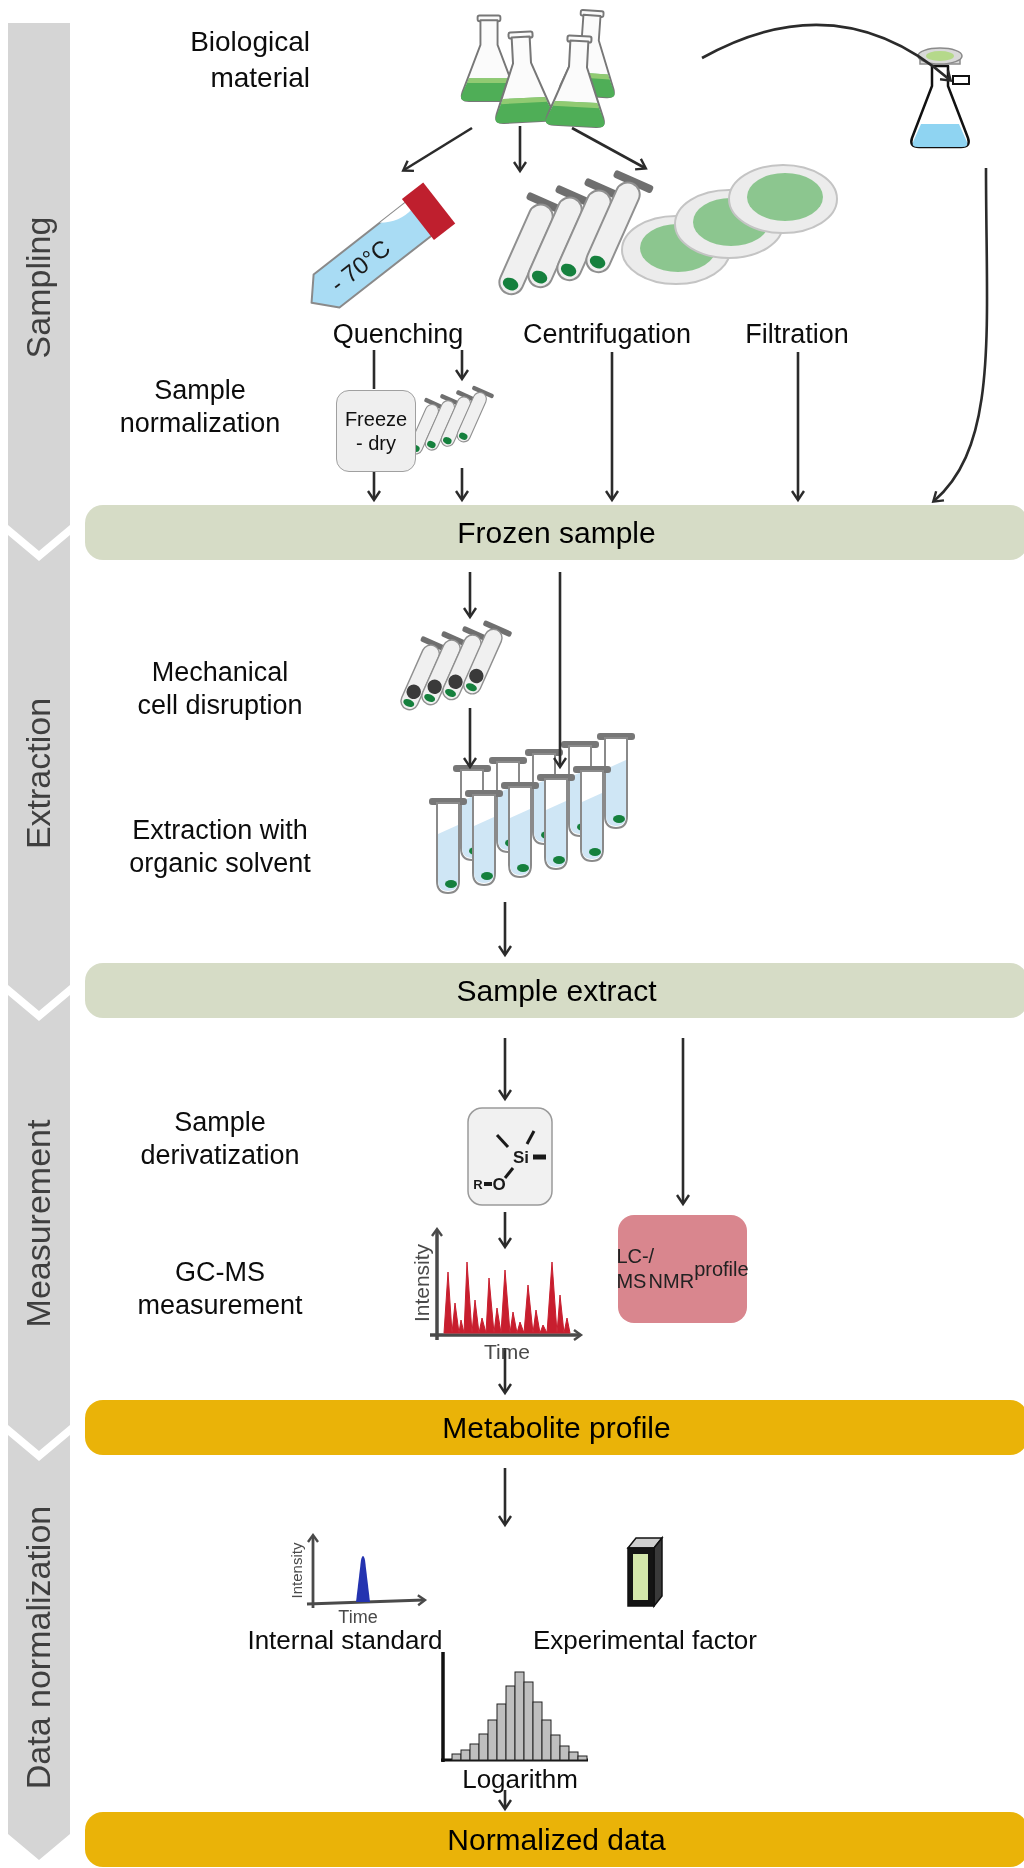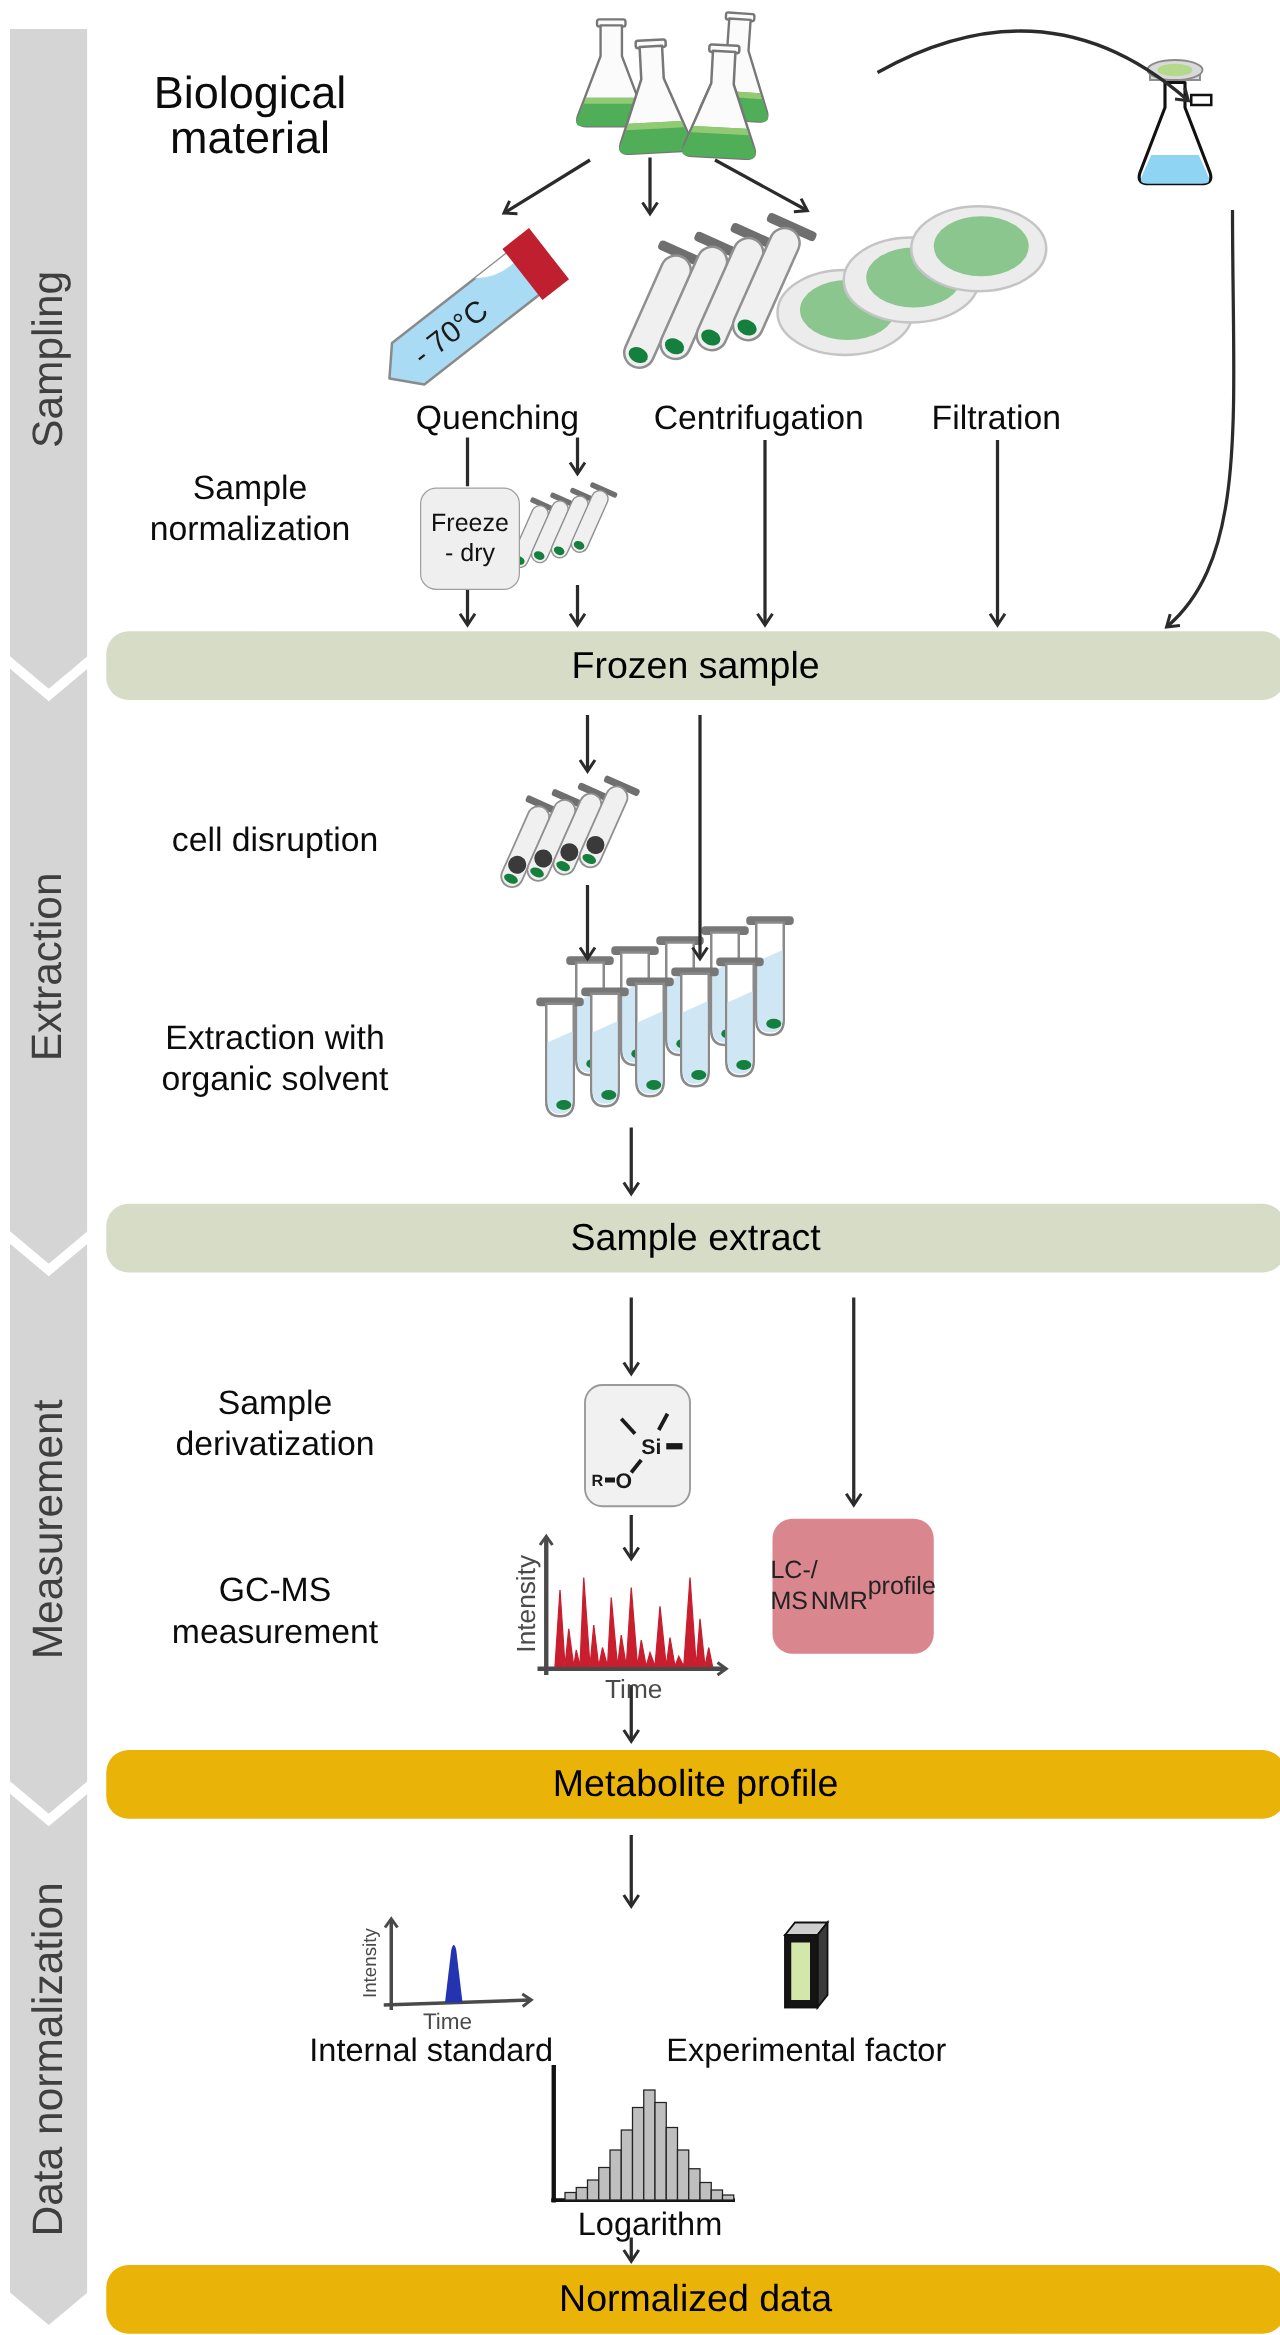--- a/index.html
+++ b/index.html
@@ -218,21 +218,21 @@
   <div class="seg mid" style="top:535px;height:476px;">
     <span>Extraction</span>
   </div>
   <div class="seg mid" style="top:995px;height:456px;">
     <span>Measurement</span>
   </div>
   <div class="seg mid" style="top:1435px;height:425px;">
     <span>Data normalization</span>
   </div>
 
-  <div class="lbl" style="left:90px;top:56px;width:220px;font-size:36px;line-height:36px;">
+  <div class="lbl" style="left:90px;top:24px;width:220px;font-size:28px;line-height:36px;text-align:right;">
     <div>Biological</div>
     <div>material</div>
   </div>
 
   <div class="lbl" style="left:318px;top:318px;width:160px;">Quenching</div>
   <div class="lbl" style="left:512px;top:318px;width:190px;">Centrifugation</div>
   <div class="lbl" style="left:712px;top:318px;width:170px;">Filtration</div>
 
   <div class="lbl" style="left:85px;top:374px;width:230px;">
     <div>Sample</div>
@@ -240,20 +240,21 @@
   </div>
 
   <div class="fdbox">
     <div>Freeze</div>
     <div>- dry</div>
   </div>
 
   <div class="banner green" style="top:505px;">Frozen sample</div>
 
   <div class="lbl" style="left:95px;top:656px;width:250px;">
+    <div>Mechanical</div>
     <div>cell disruption</div>
   </div>
 
   <div class="lbl" style="left:85px;top:814px;width:270px;">
     <div>Extraction with</div>
     <div>organic solvent</div>
   </div>
 
   <div class="banner green" style="top:963px;">Sample extract</div>
 

